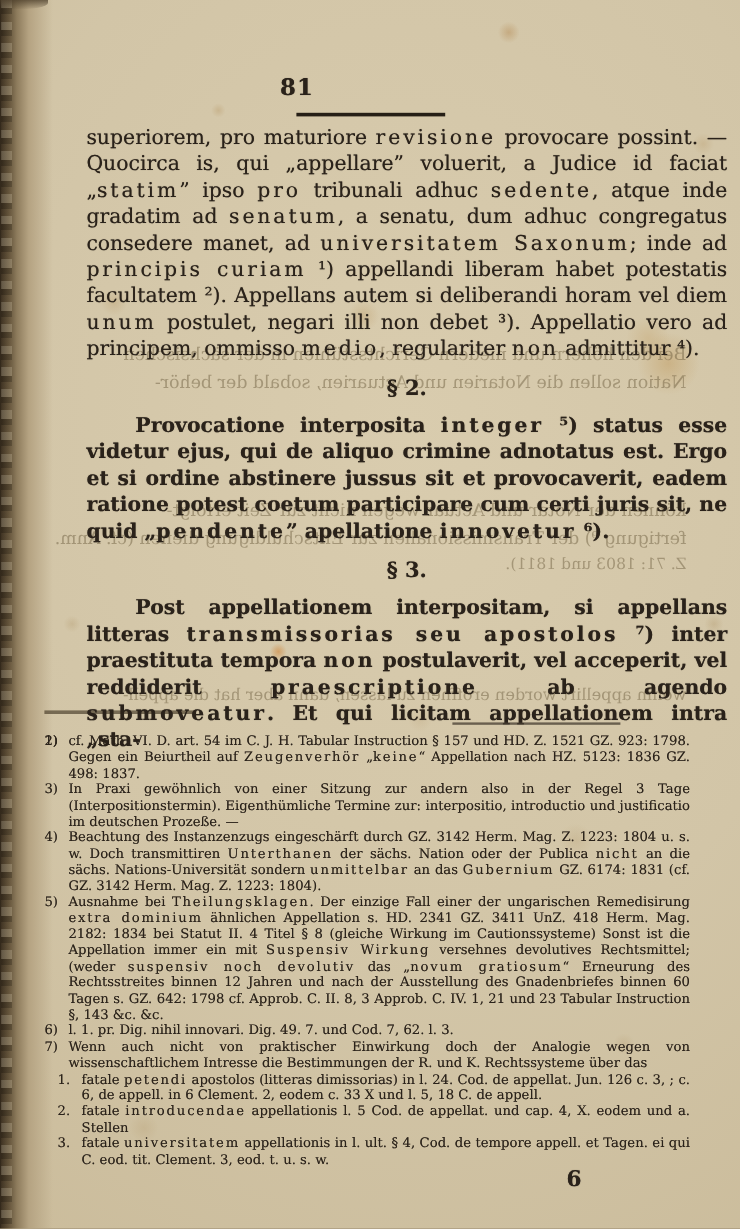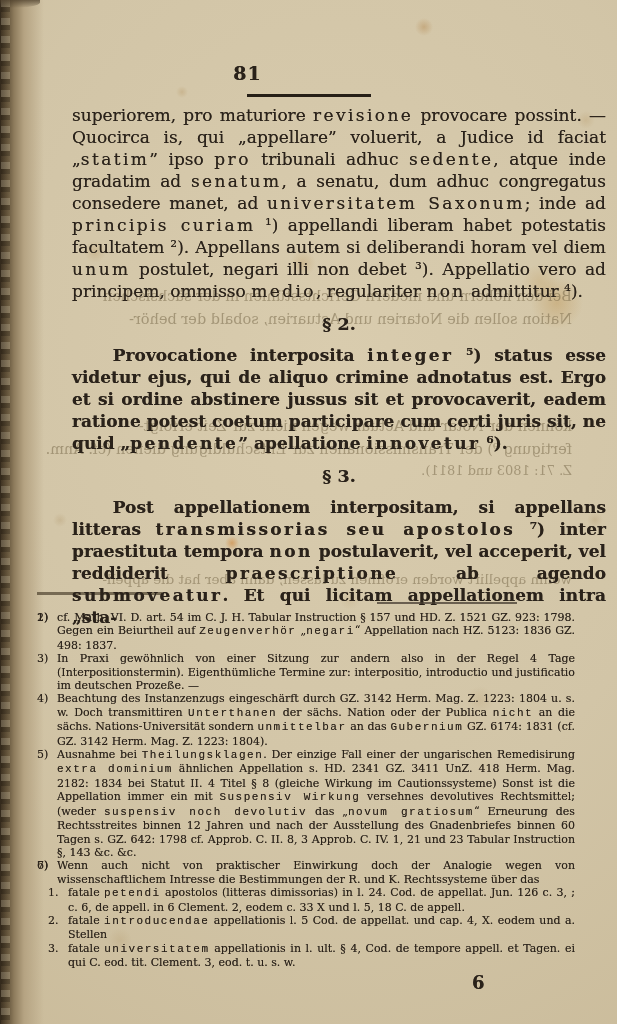--- a/index.html
+++ b/index.html
@@ -75,21 +75,21 @@
   }
   
   .fn-rule { position:absolute; top:602px; left:377px; width:140px; height:2px; background:rgba(70,60,48,.75); }
   .footnotes {
     position:absolute; left:37px; top:611px; width:538px;
     font-size:11px; line-height:13.4px; text-shadow:0 0 .4px rgba(43,35,26,.55);
   }
   .fn { position:relative; padding-left:20px; text-align:justify; }
   .fn-marker { position:absolute; left:0; top:0; }
   .fn-sub { margin-left:11px; }
-  .sperr-fn { letter-spacing:1.5px;font-family:Liberation Mono, monospace; }
+  .sperr-fn { letter-spacing:1.5px; }
   .signature {
     position:absolute; left:472px; top:972px; font-size:18px; font-weight:bold;
     text-shadow:0 0 .6px rgba(42,34,26,.8);
   }
 </style>
 </head>
 <body>
 
 <div class="page">
   <div class="gutter"></div>
@@ -114,25 +114,25 @@
     <p class="para"><span>superiorem, pro maturiore </span><span class="sperr">revisione</span><span> provocare possint. — Quocirca is, qui „appellare” voluerit, a Judice id faciat „</span><span class="sperr">statim</span><span>” ipso </span><span class="sperr">pro</span><span> tribunali adhuc </span><span class="sperr">sedente</span><span>, atque inde gradatim ad </span><span class="sperr">senatum</span><span>, a senatu, dum adhuc congregatus consedere manet, ad </span><span class="sperr">universitatem Saxonum</span><span>; inde ad </span><span class="sperr">principis curiam</span><span> ¹) appellandi liberam habet potestatis facultatem ²).  Appellans autem si deliberandi horam vel diem </span><span class="sperr">unum</span><span> postulet, negari illi non debet ³). Appellatio vero ad principem, ommisso </span><span class="sperr">medio</span><span>, regulariter </span><span class="sperr">non</span><span> admittitur ⁴).</span></p>
     <div class="sect-heading">§ 2.</div>
     <p class="para indent"><span>Provocatione interposita </span><span class="sperr">integer</span><span> ⁵) status esse videtur ejus, qui de aliquo crimine adnotatus est.  Ergo et si ordine abstinere jussus sit et provocaverit, eadem ratione potest coetum participare cum certi juris sit, ne quid „</span><span class="sperr">pendente</span><span>” apellatione </span><span class="sperr">innovetur</span><span> ⁶).</span></p>
     <div class="sect-heading">§ 3.</div>
     <p class="para indent"><span>Post appellationem interpositam, si appellans litteras </span><span class="sperr">transmissorias seu apostolos</span><span> ⁷) inter praestituta tempora </span><span class="sperr">non</span><span> postulaverit, vel acceperit, vel reddiderit </span><span class="sperr">praescriptione</span><span> ab agendo </span><span class="sperr">submoveatur</span><span>.  Et qui licitam appellationem intra „sta-</span></p>
   </div>
 
   <div class="fn-rule"></div>
   <div class="footnotes">
       <div class="fn"><span class="fn-marker">1)</span></div>
-      <div class="fn"><span class="fn-marker">2)</span><span><span>cf. Math. VI. D. art. 54 im C. J. H. Tabular Instruction § 157 und HD. Z. 1521 GZ. 923: 1798.  Gegen ein Beiurtheil auf </span><span class="sperr-fn">Zeugenverhör</span><span> „</span><span class="sperr-fn">negari</span><span>“ Appellation nach HZ. 5123: 1836 GZ. 498: 1837.</span></span></div>
-      <div class="fn"><span class="fn-marker">3)</span><span><span>In Praxi gewöhnlich von einer Sitzung zur andern also in der Regel 4 Tage (Interpositionstermin).  Eigenthümliche Termine zur: interpositio, introductio und justificatio im deutschen Prozeße. —</span></span></div>
+      <div class="fn"><span class="fn-marker">2)</span><span><span>cf. Math. VI. D. art. 54 im C. J. H. Tabular Instruction § 157 und HD. Z. 1521 GZ. 923: 1798.  Gegen ein Beiurtheil auf </span><span class="sperr-fn">Zeugenverhör</span><span> „</span><span class="sperr-fn">keine</span><span>“ Appellation nach HZ. 5123: 1836 GZ. 498: 1837.</span></span></div>
+      <div class="fn"><span class="fn-marker">3)</span><span><span>In Praxi gewöhnlich von einer Sitzung zur andern also in der Regel 3 Tage (Interpositionstermin).  Eigenthümliche Termine zur: interpositio, introductio und justificatio im deutschen Prozeße. —</span></span></div>
       <div class="fn"><span class="fn-marker">4)</span><span><span>Beachtung des Instanzenzugs eingeschärft durch GZ. 3142 Herm. Mag. Z. 1223: 1804 u. s. w. Doch transmittiren </span><span class="sperr-fn">Unterthanen</span><span> der sächs. Nation oder der Publica </span><span class="sperr-fn">nicht</span><span> an die sächs. Nations-Universität sondern </span><span class="sperr-fn">unmittelbar</span><span> an das </span><span class="sperr-fn">Gubernium</span><span> GZ. 6174: 1831 (cf. GZ. 3142 Herm. Mag. Z. 1223: 1804).</span></span></div>
       <div class="fn"><span class="fn-marker">5)</span><span><span>Ausnahme bei </span><span class="sperr-fn">Theilungsklagen</span><span>. Der einzige Fall einer der ungarischen Remedisirung </span><span class="sperr-fn">extra dominium</span><span> ähnlichen Appellation s. HD. 2341 GZ. 3411 UnZ. 418 Herm. Mag. 2182: 1834 bei Statut II. 4 Titel § 8 (gleiche Wirkung im Cautionssysteme) Sonst ist die Appellation immer ein mit </span><span class="sperr-fn">Suspensiv Wirkung</span><span> versehnes devolutives Rechtsmittel; (weder </span><span class="sperr-fn">suspensiv noch devolutiv</span><span> das „</span><span class="sperr-fn">novum gratiosum</span><span>“ Erneurung des Rechtsstreites binnen 12 Jahren und nach der Ausstellung des Gnadenbriefes binnen 60 Tagen s. GZ. 642: 1798 cf. Approb. C. II. 8, 3 Approb. C. IV. 1, 21 und 23 Tabular Instruction §, 143 &amp;c. &amp;c.</span></span></div>
-      <div class="fn"><span class="fn-marker">6)</span></div>
+      <div class="fn"><span class="fn-marker">6)</span><span><span>l. 1. pr. Dig. nihil innovari. Dig. 49. 7. und Cod. 7, 62. l. 3.</span></span></div>
       <div class="fn"><span class="fn-marker">7)</span><span><span>Wenn auch nicht von praktischer Einwirkung doch der Analogie wegen von wissenschaftlichem Intresse die Bestimmungen der R. und K. Rechtssysteme über das</span></span></div>
       <div class="fn fn-sub"><span class="fn-marker">1.</span><span><span>fatale </span><span class="sperr-fn">petendi</span><span> apostolos (litteras dimissorias) in l. 24. Cod. de appellat. Jun. 126 c. 3, ; c. 6, de appell. in 6 Clement. 2, eodem c. 33 X und l. 5, 18 C. de appell.</span></span></div>
       <div class="fn fn-sub"><span class="fn-marker">2.</span><span><span>fatale </span><span class="sperr-fn">introducendae</span><span> appellationis l. 5 Cod. de appellat. und cap. 4, X. eodem und a. Stellen</span></span></div>
       <div class="fn fn-sub"><span class="fn-marker">3.</span><span><span>fatale </span><span class="sperr-fn">universitatem</span><span> appellationis in l. ult. § 4, Cod. de tempore appell. et Tagen. ei qui C. eod. tit. Clement. 3, eod. t. u. s. w.</span></span></div>
     </div>
 
   <div class="signature">6</div>
 </div>
 
 </body></html>

